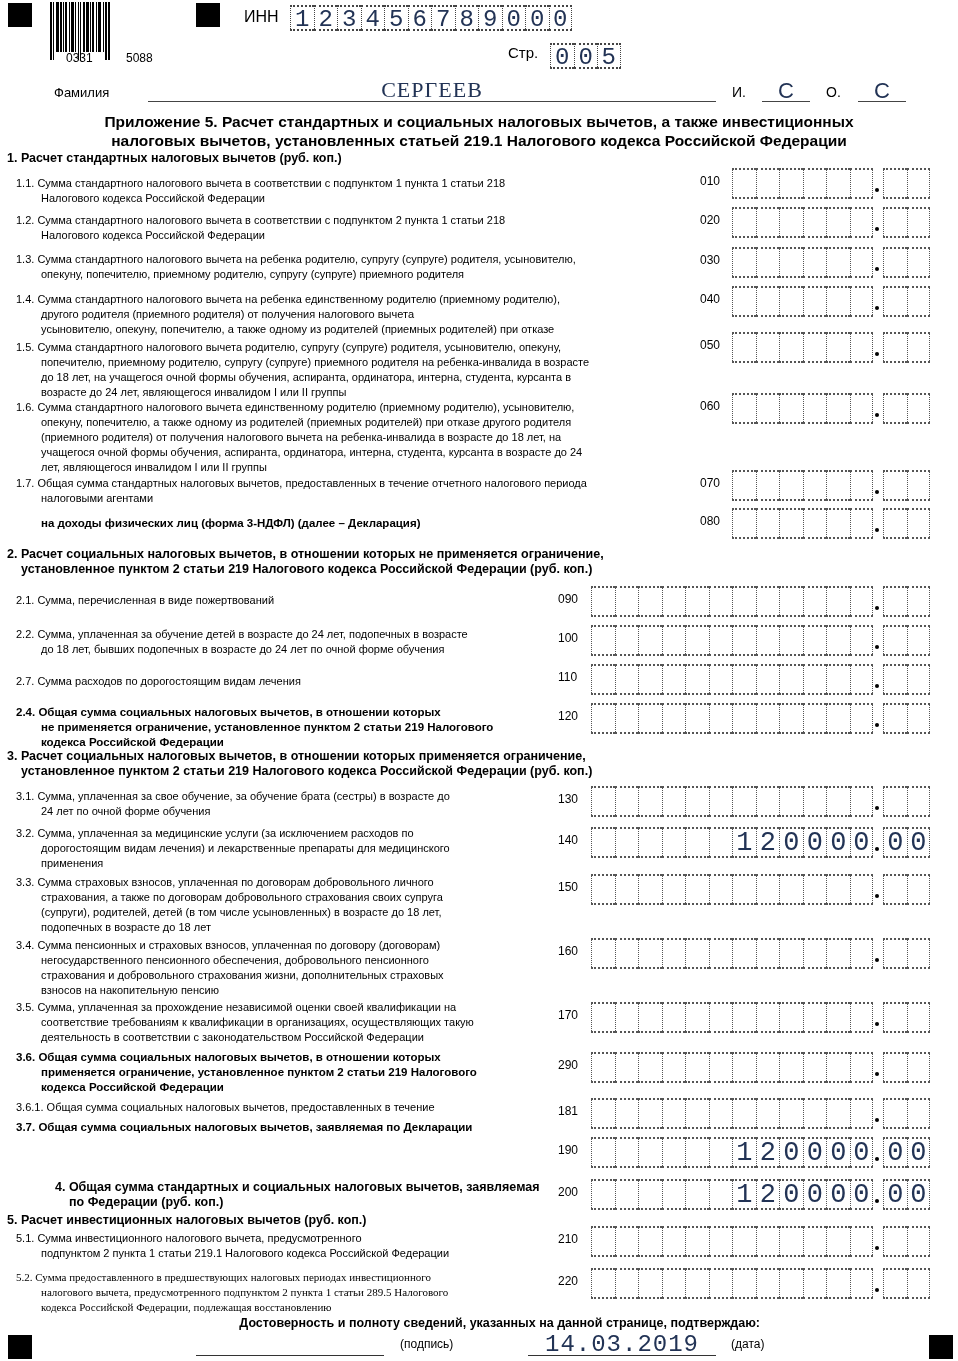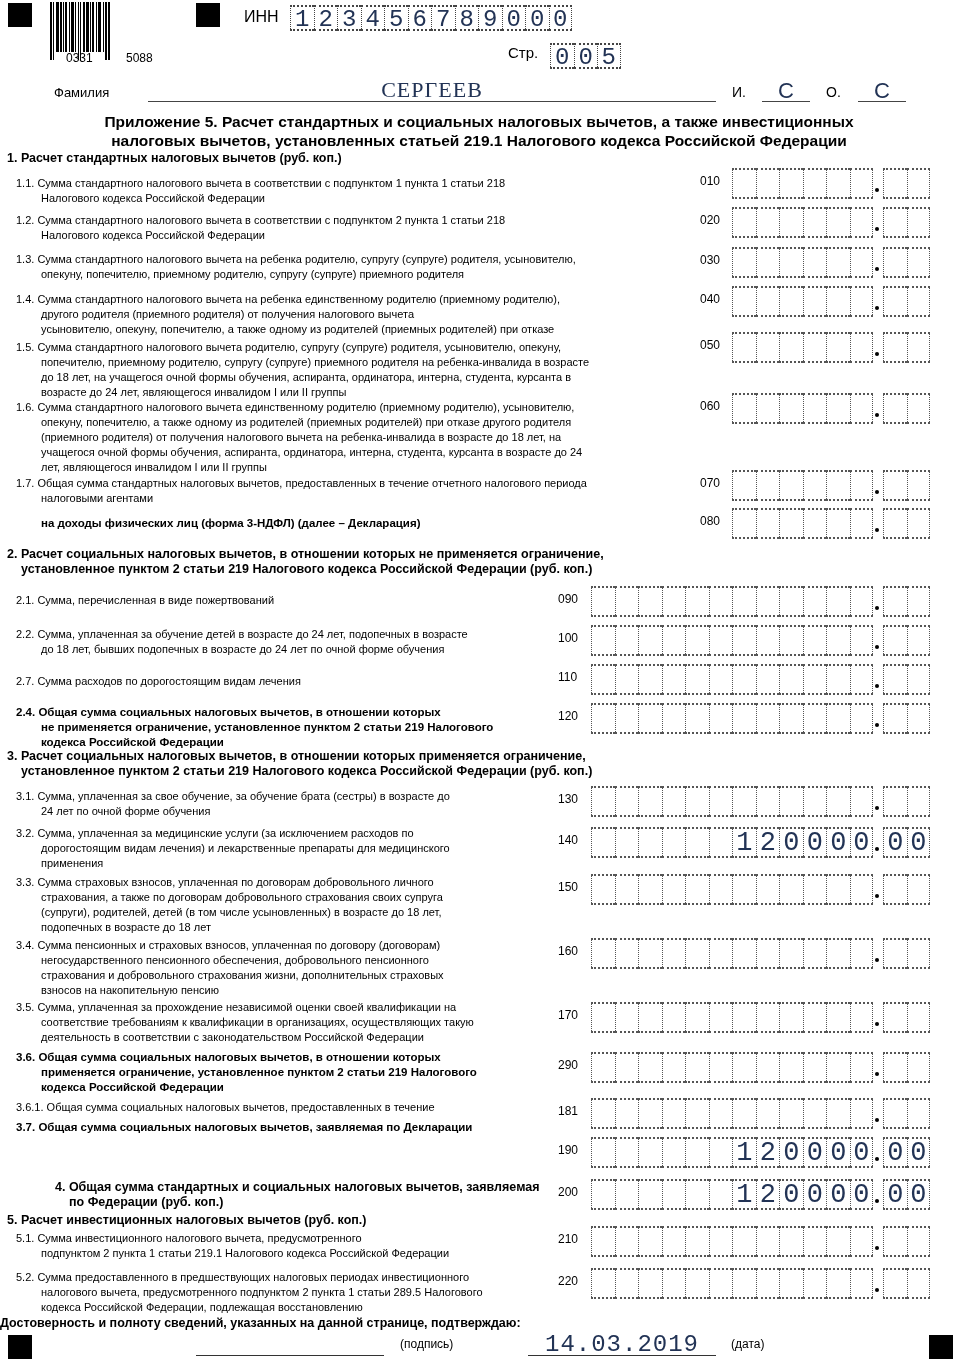--- a/index.html
+++ b/index.html
@@ -46,21 +46,21 @@
     width: 23.5px; height: 31px;
     border-top: 2px dotted #555; border-bottom: 2px dotted #555; border-left: 1px dotted #555;
     font-family: "Liberation Mono", monospace; font-size: 27px; line-height: 29px;
     text-align: center; color: #223355;
   }
   .fgroup { display: flex; }
   .fgroup .fcell:last-child { border-right: 1px dotted #555; }
   .fdot { width: 10px; height: 31px; position: relative; }
   .fdot::after { content: ""; position: absolute; left: 2px; top: 20px; width: 4px; height: 4px; border-radius: 50%; background: #000; }
 
-  .confirm { position: absolute; left: 0; top: 1316px; width: 760px; text-align: left; font-weight: bold; font-size: 12.5px; }
+  .confirm { position: absolute; left: 0; top: 1316px; width: 760px; text-align: right; font-weight: bold; font-size: 12.5px; }
   .sign-line { position: absolute; left: 196px; top: 1355px; width: 188px; height: 1px; background: #333; }
   .sign-label { position: absolute; left: 400px; top: 1337px; font-size: 12px; }
   .date-value { position: absolute; left: 528px; top: 1331px; width: 188px; text-align: center; font-family: "Liberation Mono", monospace; font-size: 24px; color: #223355; letter-spacing: 1px; }
   .date-line { position: absolute; left: 528px; top: 1355px; width: 188px; height: 1px; background: #333; }
   .date-label { position: absolute; left: 731px; top: 1337px; font-size: 12px; }
 </style>
 </head>
 <body>
 
 <div class="marker" style="left:8px;top:3px;"></div>
@@ -621,21 +621,21 @@
         <div class="fcell"></div>
         <div class="fcell"></div>
         <div class="fcell"></div>
       </div>
       <div class="fdot"></div>
       <div class="fgroup">
         <div class="fcell"></div>
         <div class="fcell"></div>
       </div>
     </div>
-    <div class="row-text" style="left: 16px; top: 1270px;"><span class="">5.2. Сумма предоставленного в предшествующих налоговых периодах инвестиционного</span><span class="ind">налогового вычета, предусмотренного подпунктом 2 пункта 1 статьи 289.5 Налогового</span><span class="ind">кодекса Российской Федерации, подлежащая восстановлению</span></div>
+    <div class="row-text" style="left: 16px; top: 1270px; font-family: Liberation Serif, serif;"><span class="">5.2. Сумма предоставленного в предшествующих налоговых периодах инвестиционного</span><span class="ind">налогового вычета, предусмотренного подпунктом 2 пункта 1 статьи 289.5 Налогового</span><span class="ind">кодекса Российской Федерации, подлежащая восстановлению</span></div>
     <span class="code" style="left: 558px; top: 1274px;">220</span>
     <div class="field" style="left: 591px; top: 1268px;">
       <div class="fgroup">
         <div class="fcell"></div>
         <div class="fcell"></div>
         <div class="fcell"></div>
         <div class="fcell"></div>
         <div class="fcell"></div>
         <div class="fcell"></div>
         <div class="fcell"></div>

